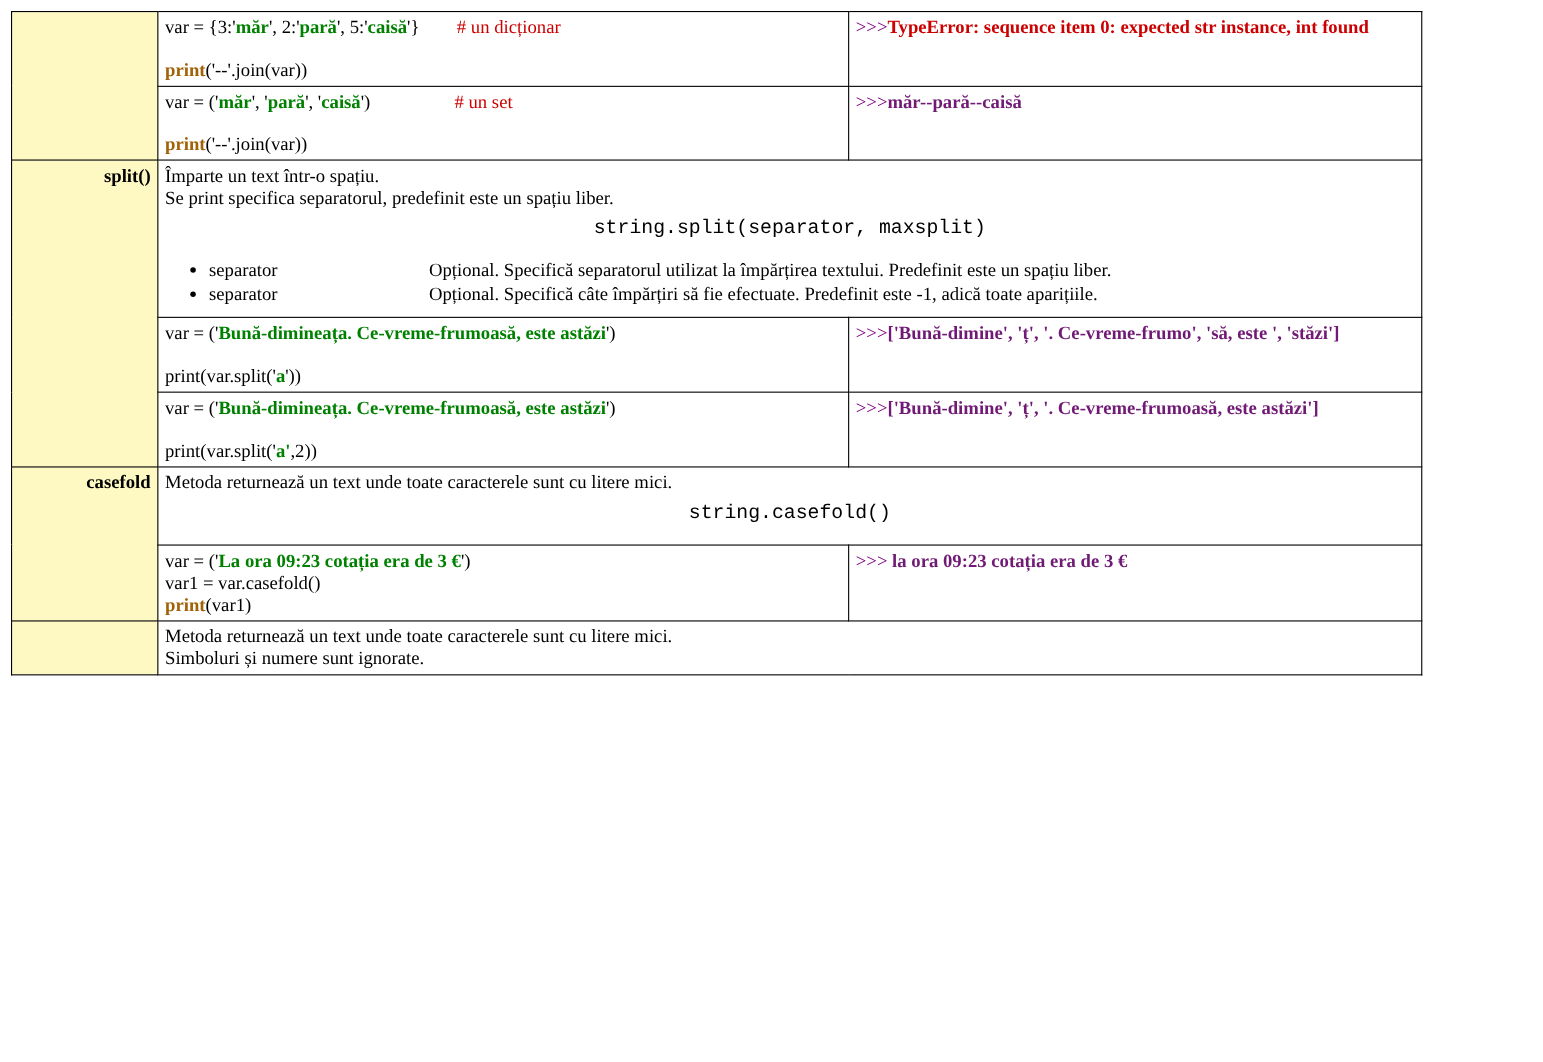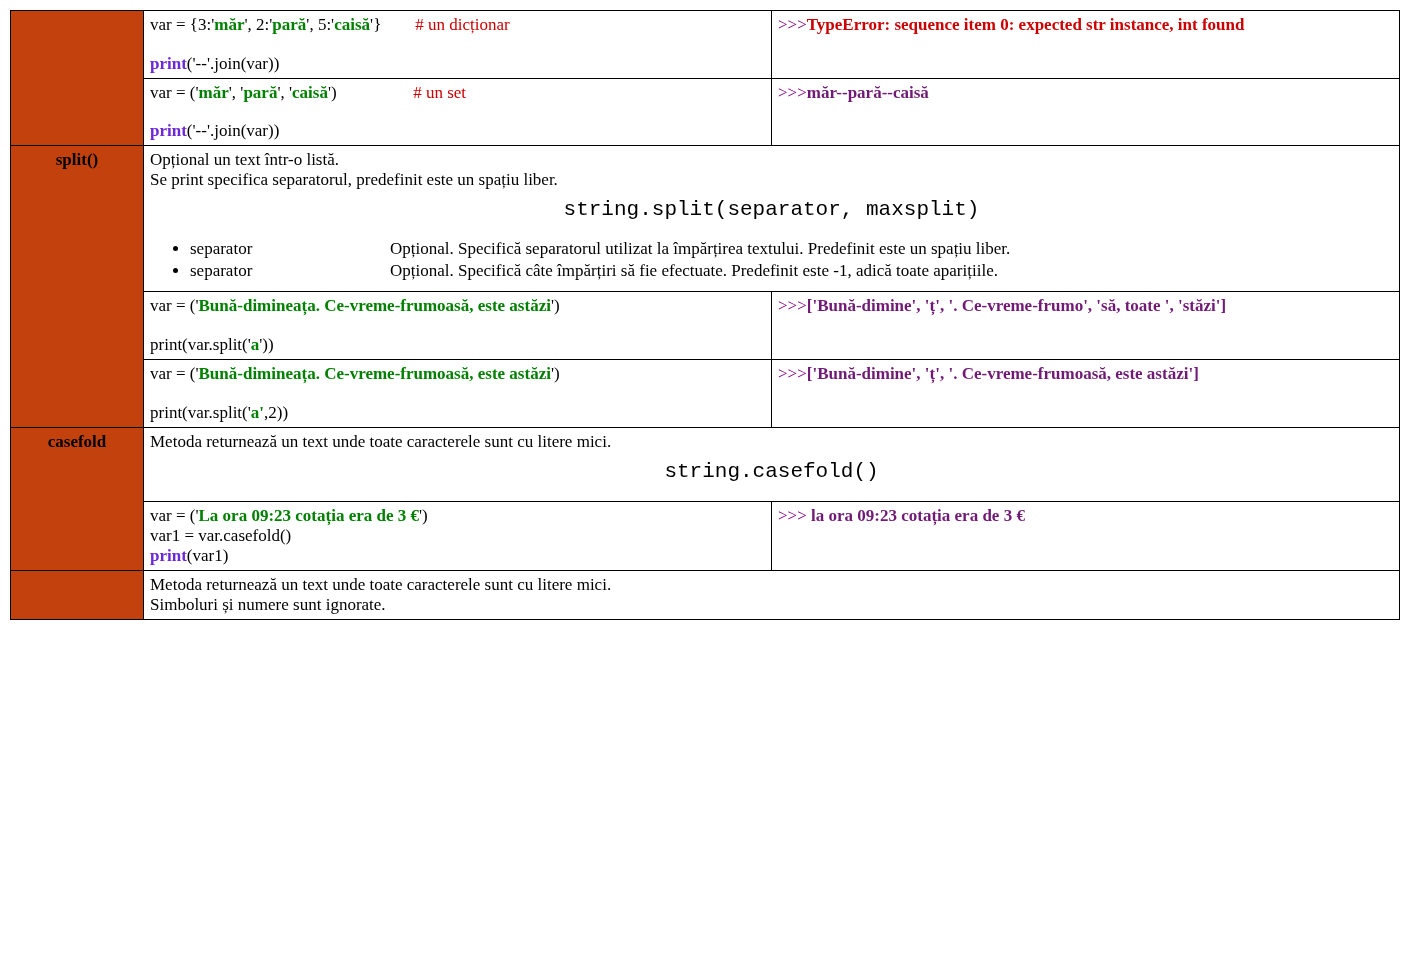--- a/index.html
+++ b/index.html
@@ -5,56 +5,56 @@
   body {
     margin: 0;
     padding: 10px;
     font-family: "Liberation Serif", Georgia, serif;
     font-size: 17px;
     background: #fff;
     color: #000;
   }
   table.doc {
     border-collapse: collapse;
-    width: 1390px;
+    width: 1283px;
     font-size: 17px;
   }
   table.doc td {
     border: 1px solid #000;
     vertical-align: top;
     padding: 4px 6px;
   }
   td.method {
-    background: #c2410c;
-    text-align: center;
+    background: #fef9c3;
+    text-align: right;
     vertical-align: middle;
     font-weight: bold;
     width: 120px;
   }
   td.code {
     width: 615px;
   }
   td.output {
     vertical-align: bottom;
   }
   td.desc {
   }
   .blank-line { height: 1.1em; }
   .green { color: #008000; font-weight: bold; }
   .red { color: #cc0000; }
-  .purple { color: #6d28d9; font-weight: bold; }
+  .purple { color: #a16207; font-weight: bold; }
   .out-prompt { color: #800080; }
   .out-text { color: #701a75; font-weight: bold; }
   .out-err { color: #cc0000; font-weight: bold; }
   .syntax {
     font-family: "Liberation Mono", "Courier New", monospace;
     text-align: center;
     display: block;
     margin: 8px 0 14px 0;
-    font-size: 21px;
+    font-size: 18px;
   }
   ul.params {
     margin: 18px 0 6px 0;
     padding-left: 40px;
   }
   ul.params li {
     list-style-type: disc;
     margin-bottom: 2px;
   }
   .param-name {
@@ -95,21 +95,21 @@
       </div>
     </td>
     <td class="output">
       <span class="out-prompt">&gt;&gt;&gt;</span><span class="out-text">măr--pară--caisă</span>
     </td>
   </tr>
 
   <tr>
     <td class="method" rowspan="3">split()</td>
     <td class="desc" colspan="2">
-      <div>Opțional un text într-o listă.</div>
+      <div>Împarte un text într-o spațiu.</div>
       <div>Se print specifica separatorul, predefinit este un spațiu liber.</div>
       <span class="syntax">string.split(separator, maxsplit)</span>
       <ul class="params">
         <li>
           <span class="param-name">separator</span><span>Opțional. Specifică separatorul utilizat la împărțirea textului. Predefinit este un spațiu liber.</span>
         </li>
         <li>
           <span class="param-name">separator</span><span>Opțional. Specifică câte împărțiri să fie efectuate. Predefinit este -1, adică toate aparițiile.</span>
         </li>
       </ul>
@@ -120,21 +120,21 @@
     <td class="code">
       <div>
         <span>var = ('</span><span class="green">Bună-dimineața. Ce-vreme-frumoasă, este astăzi</span><span>')</span>
       </div>
       <div class="blank-line"></div>
       <div>
         <span>print(var.split('</span><span class="green">a</span><span>'))</span>
       </div>
     </td>
     <td class="output">
-      <span class="out-prompt">&gt;&gt;&gt;</span><span class="out-text">['Bună-dimine', 'ț', '. Ce-vreme-frumo', 'să, toate ', 'stăzi']</span>
+      <span class="out-prompt">&gt;&gt;&gt;</span><span class="out-text">['Bună-dimine', 'ț', '. Ce-vreme-frumo', 'să, este ', 'stăzi']</span>
     </td>
   </tr>
 
   <tr>
     <td class="code">
       <div>
         <span>var = ('</span><span class="green">Bună-dimineața. Ce-vreme-frumoasă, este astăzi</span><span>')</span>
       </div>
       <div class="blank-line"></div>
       <div>

